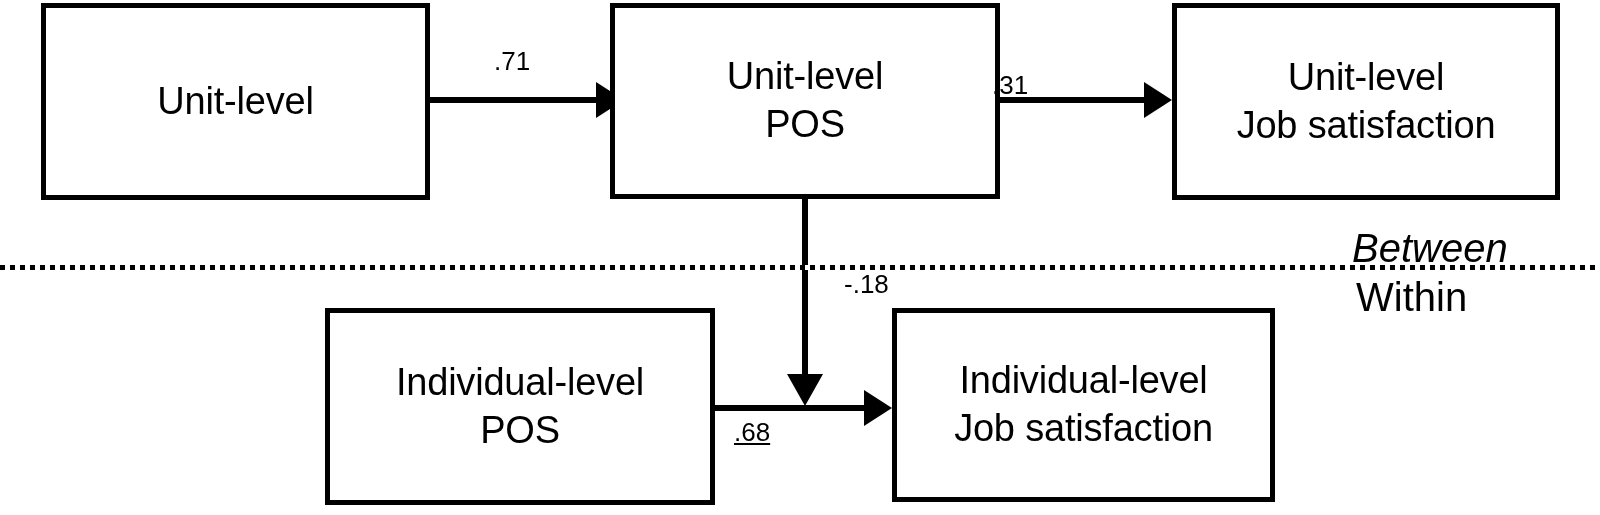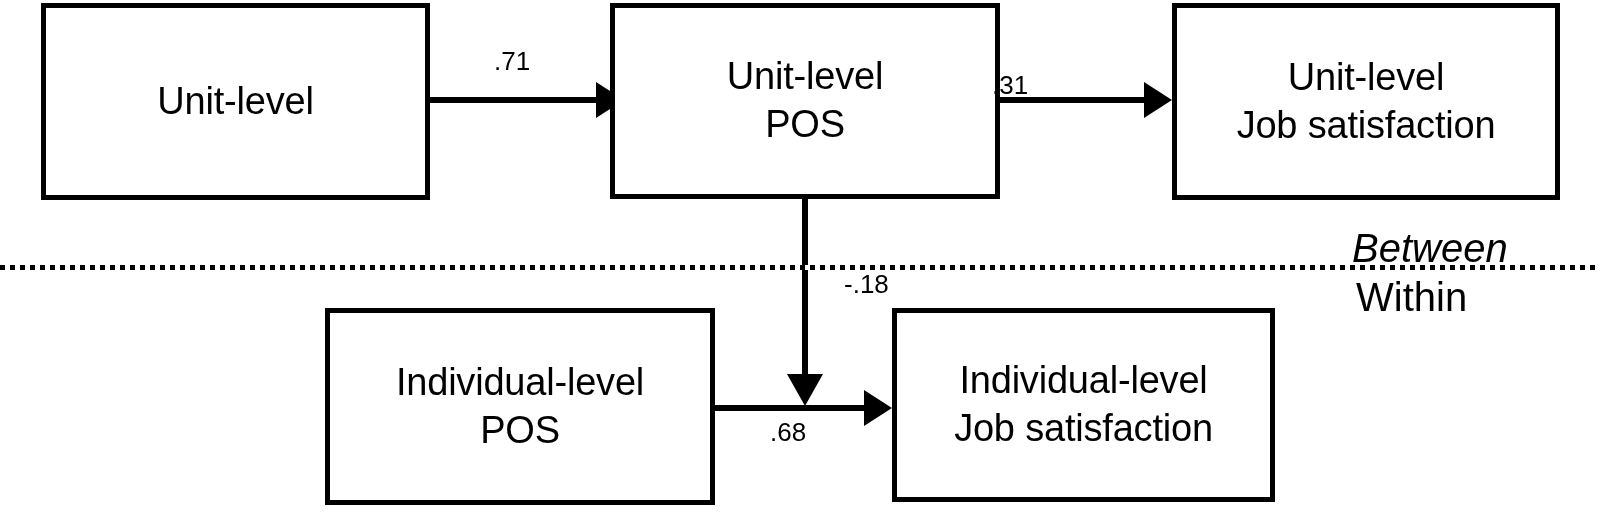--- a/index.html
+++ b/index.html
@@ -128,15 +128,15 @@
   </div>
 
   <div class="node-box" style="left:892px; top:308px; width:383px; height:194px;">
     <span class="node-label">Individual-level</span>
     <span class="node-label">Job satisfaction</span>
   </div>
 
   <div class="path-label" style="left:494px; top:48px;">.71</div>
   <div class="path-label" style="left:992px; top:48px;margin-top:24px;">.31</div>
   <div class="path-label" style="left:844px; top:271px;">-.18</div>
-  <div class="path-label" style="left:770px; top:419px;">.68</div>
+  <div class="path-label" style="left:734px; top:419px;text-decoration:underline;">.68</div>
 
 </div>
 
 </body></html>

